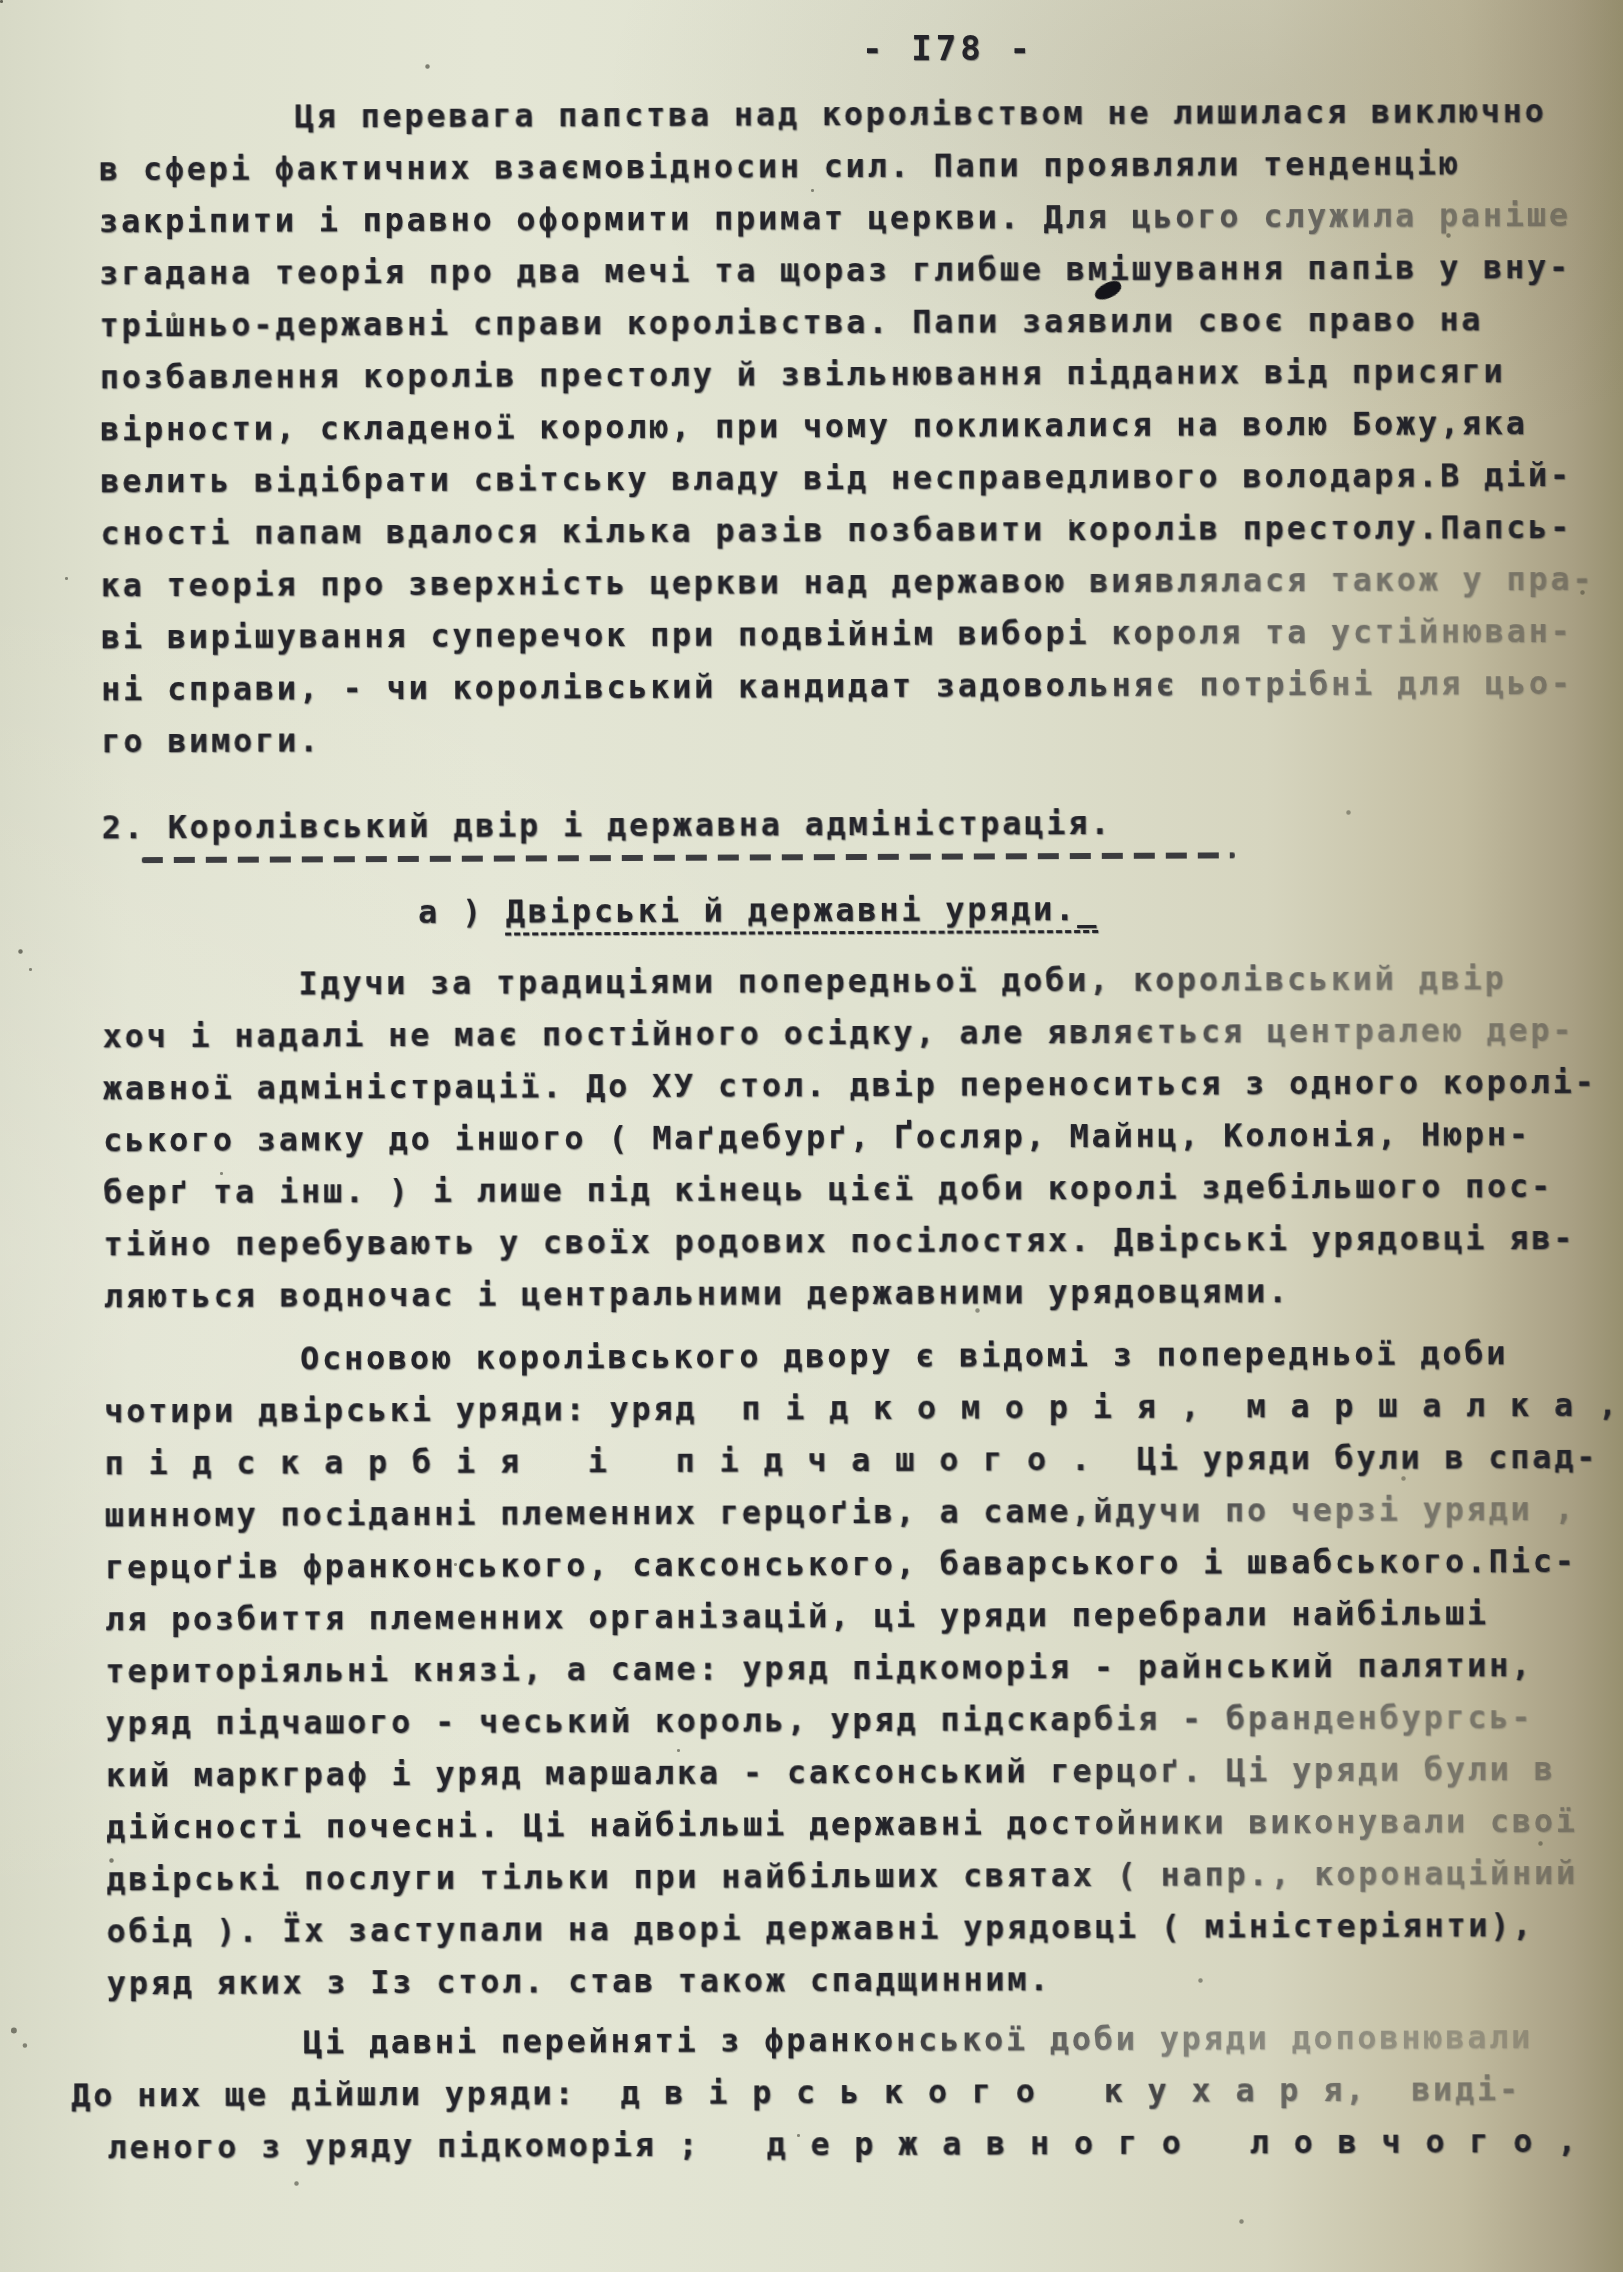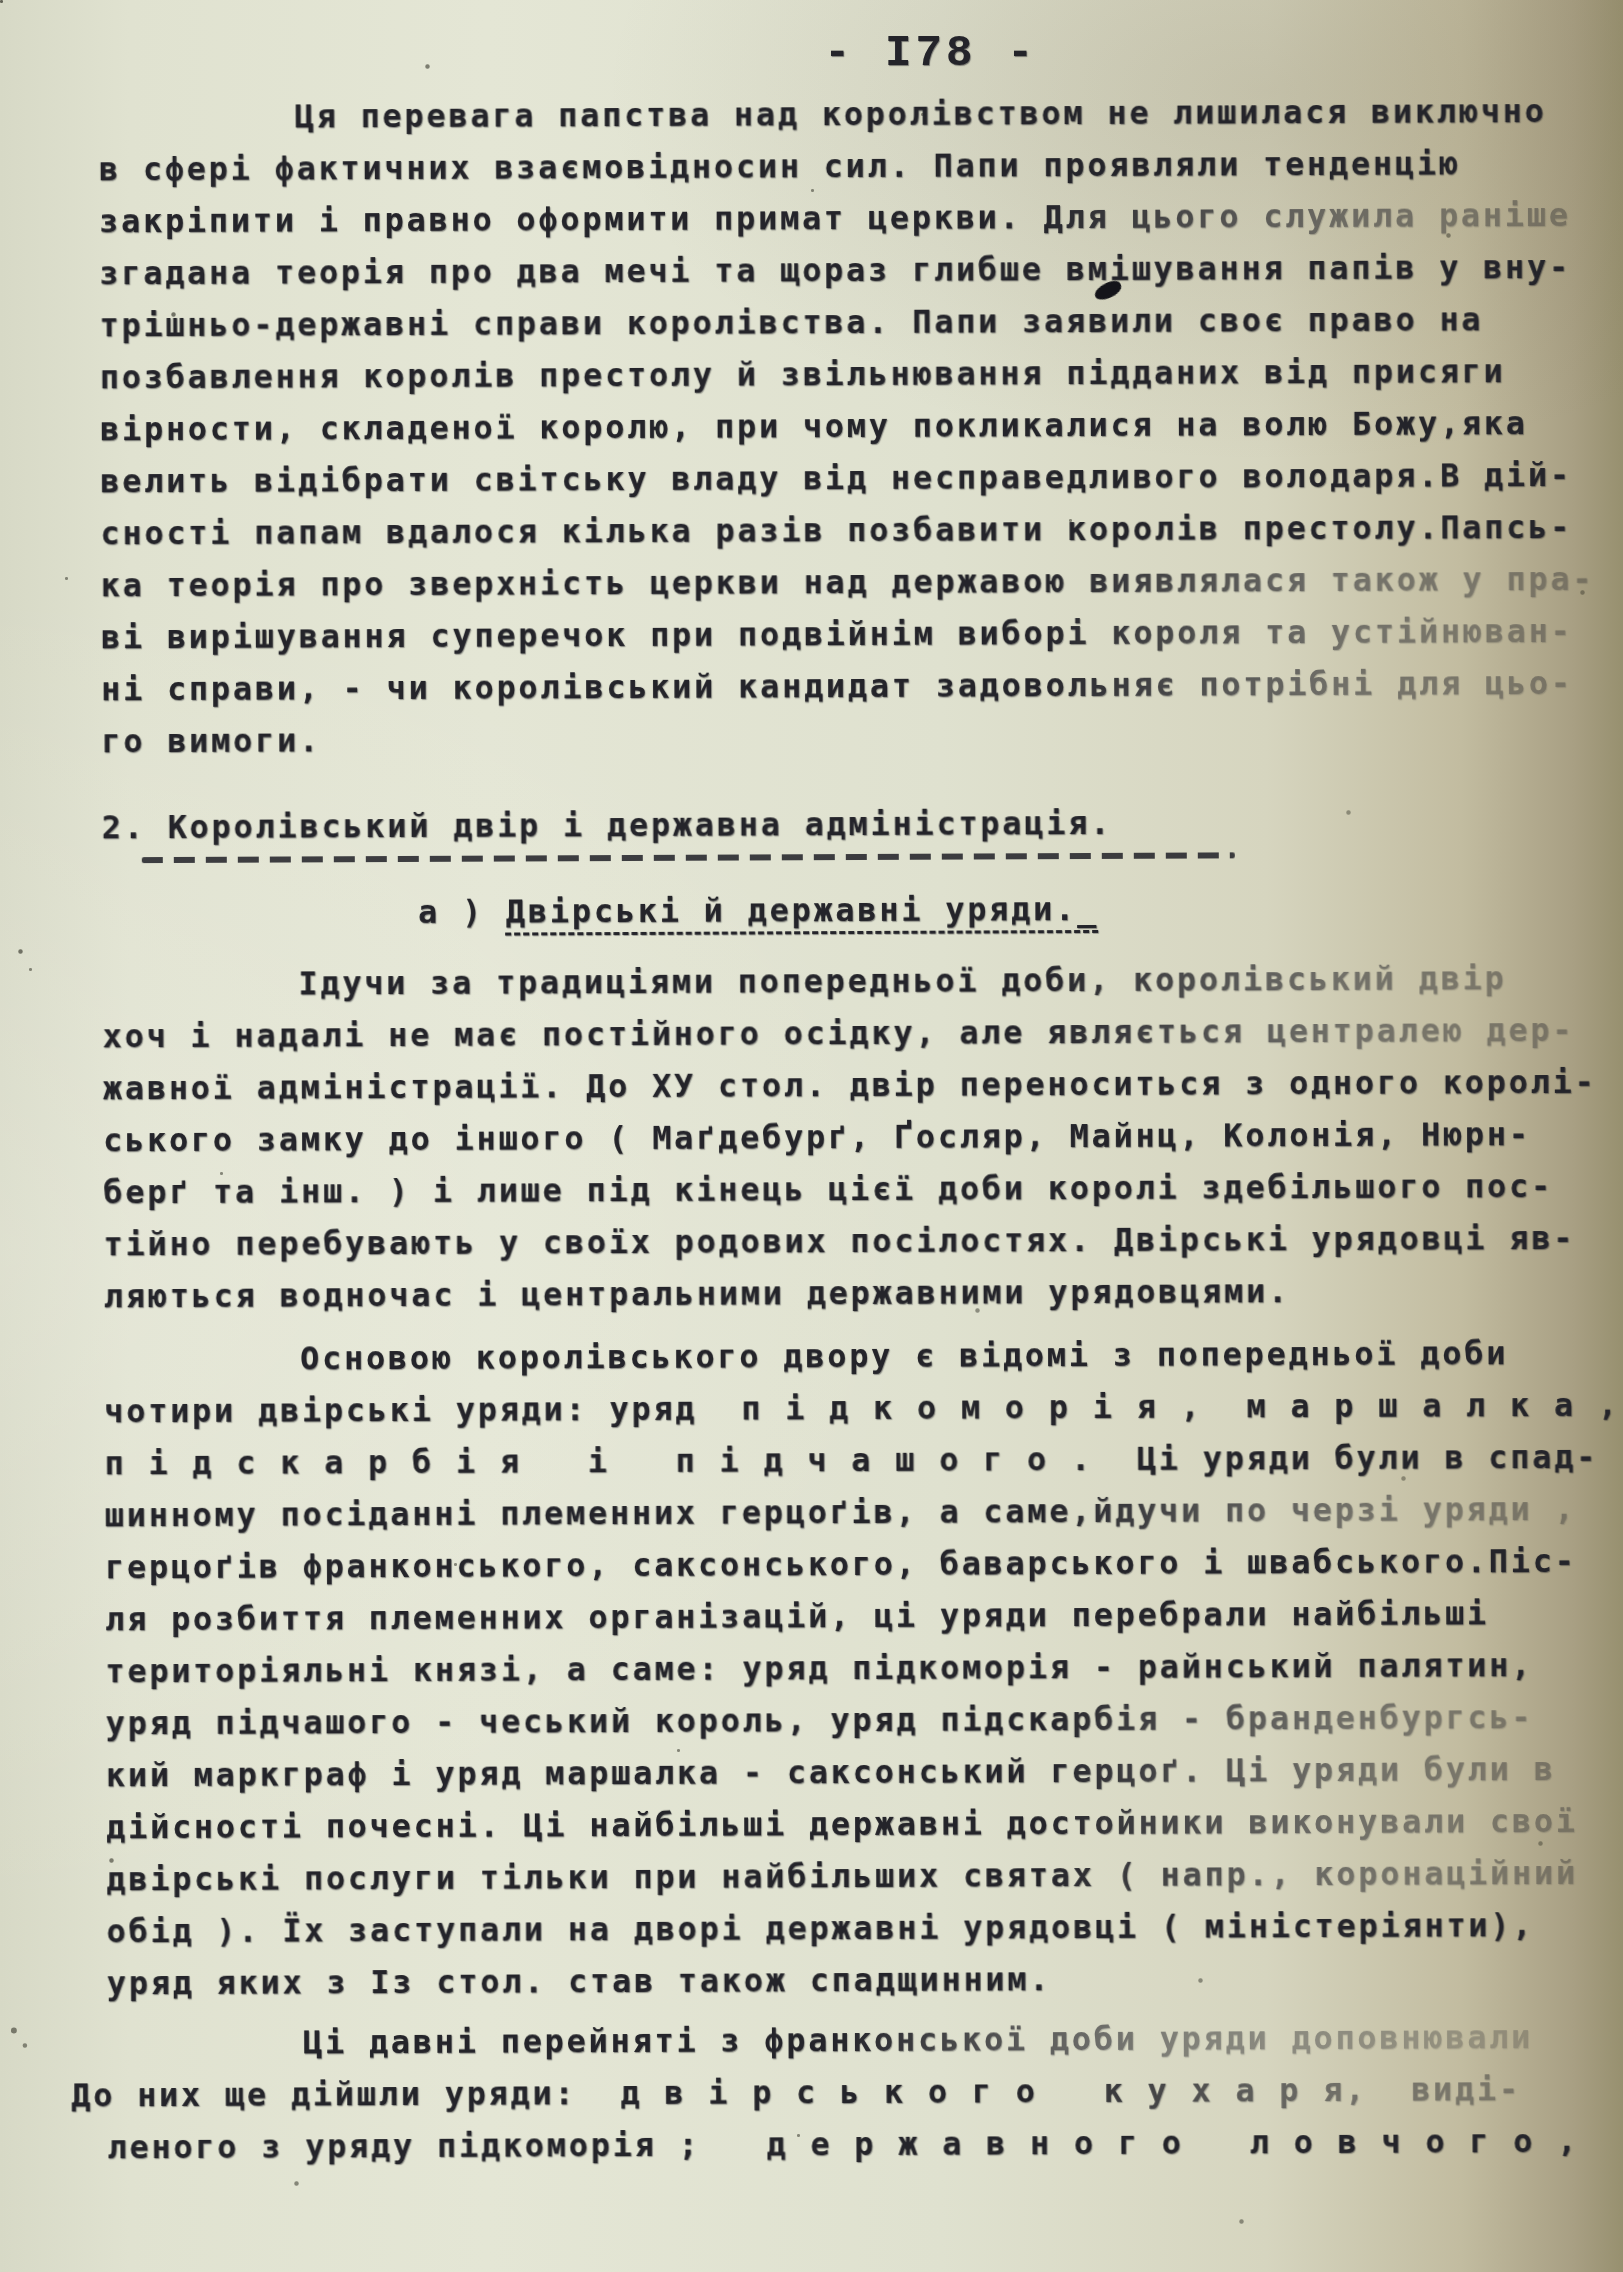--- a/index.html
+++ b/index.html
@@ -29,24 +29,23 @@
     white-space:pre;
     text-shadow:0.7px 0.7px 1.1px rgba(25,25,32,.45);
   }
   .indent{padding-left:196px;}
   .outdent{margin-left:-36px;}
   .fr{-webkit-mask-image:linear-gradient(90deg,#000 62%,rgba(0,0,0,.55) 82%,rgba(0,0,0,.34) 100%);
       mask-image:linear-gradient(90deg,#000 62%,rgba(0,0,0,.55) 82%,rgba(0,0,0,.34) 100%);}
   .fr2{-webkit-mask-image:linear-gradient(90deg,#000 48%,rgba(0,0,0,.5) 70%,rgba(0,0,0,.18) 100%);
        mask-image:linear-gradient(90deg,#000 48%,rgba(0,0,0,.5) 70%,rgba(0,0,0,.18) 100%);}
   .page-number{
-    position:absolute;left:824px;top:27.5px;
-    font-size:44px;letter-spacing:4.1px;
+    position:absolute;left:862px;top:27.5px;
+    font-size:34px;letter-spacing:4.1px;
     text-shadow:0.7px 0.7px 1px rgba(25,25,32,.5);
-    font-family:Liberation Mono, monospace;
   }
   .heading-row{margin-top:34px;}
   .dashed-rule{
     margin:4.1px 0 0 40px;
     width:1093px;height:6.2px;
     background:repeating-linear-gradient(90deg,#25252b 0 20.6px,rgba(0,0,0,0) 20.6px 32px);
     border-radius:2.1px;
     opacity:.88;
   }
   .subheading-row{margin-top:23.4px;padding-left:316px;}

